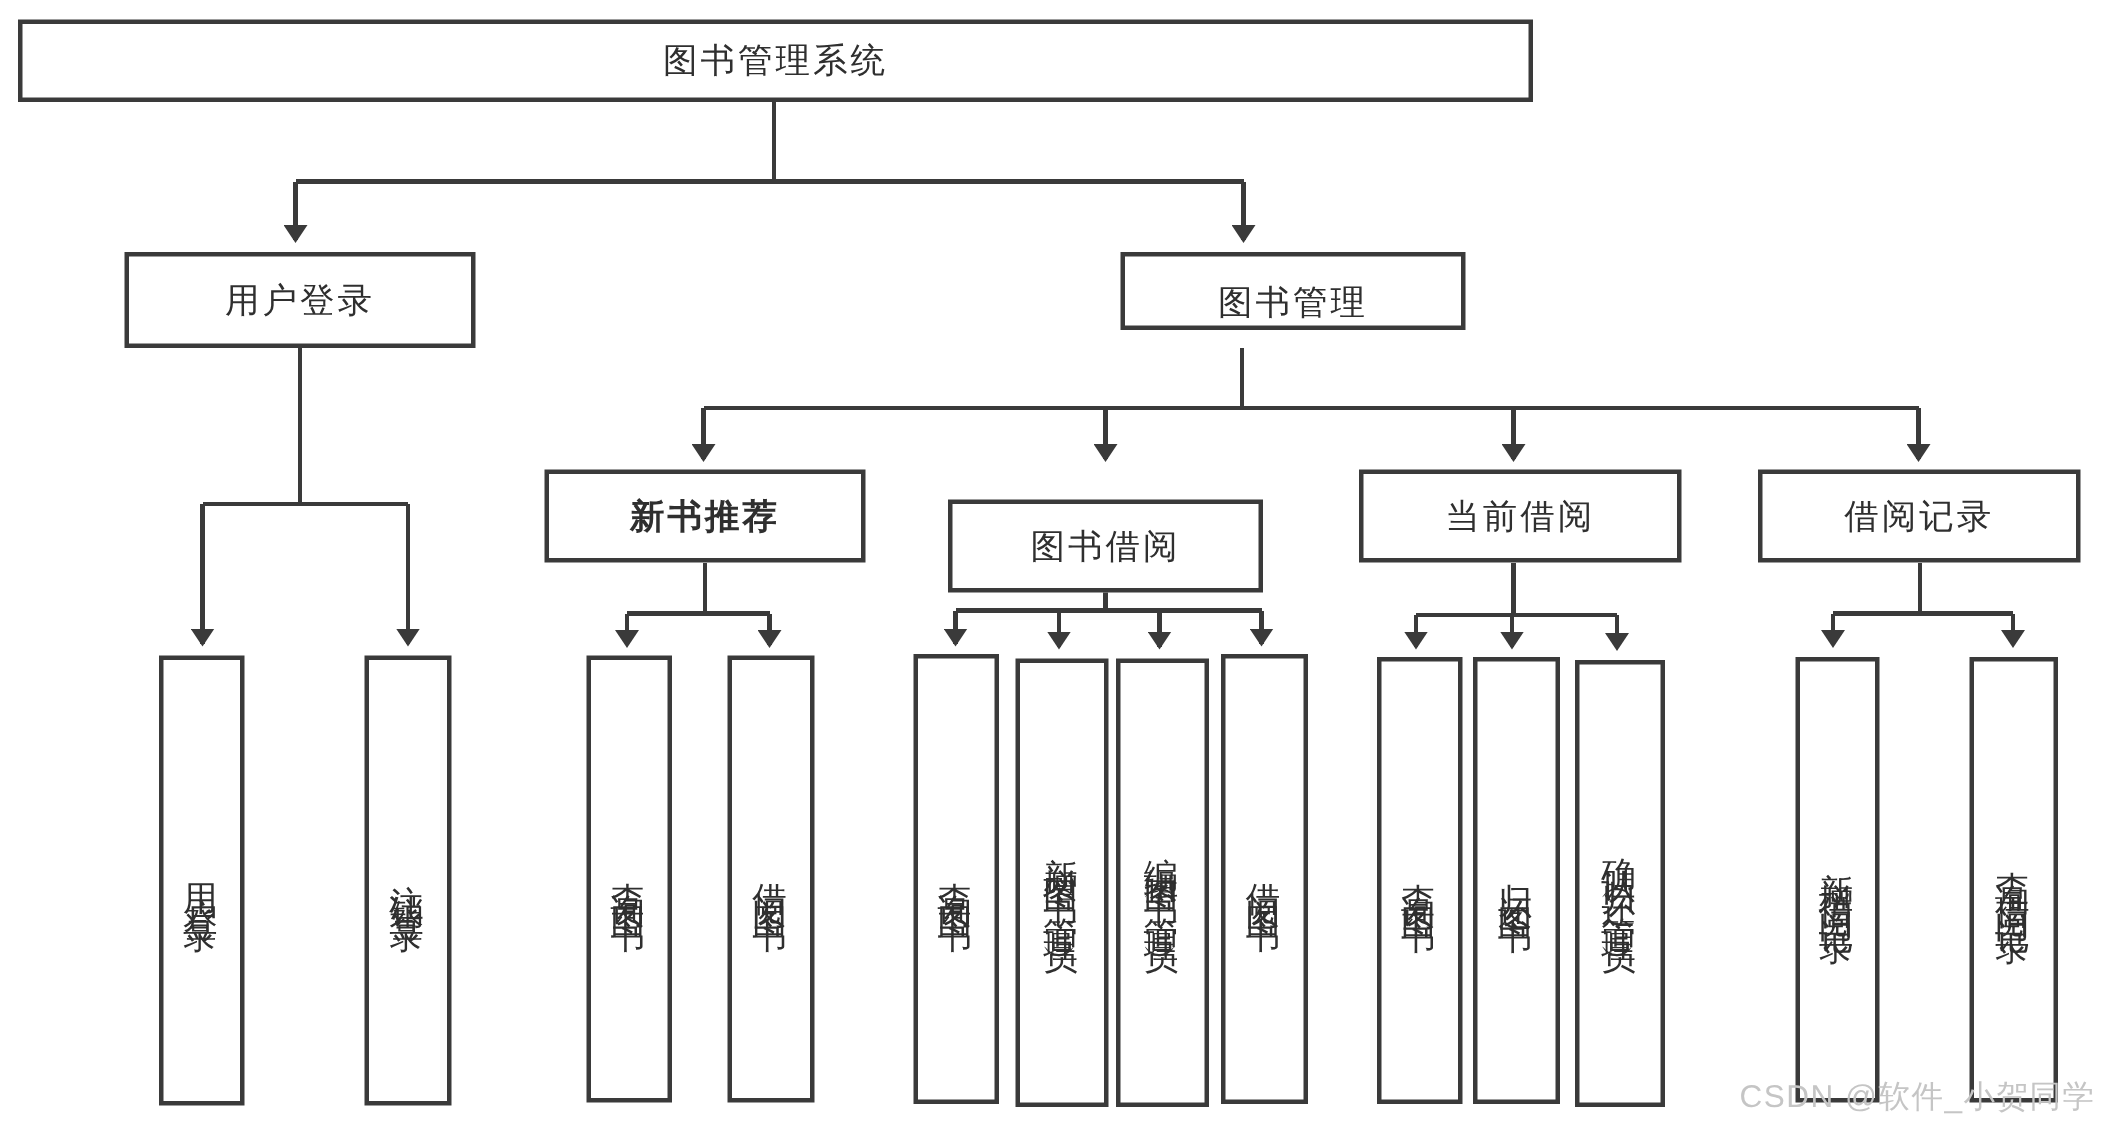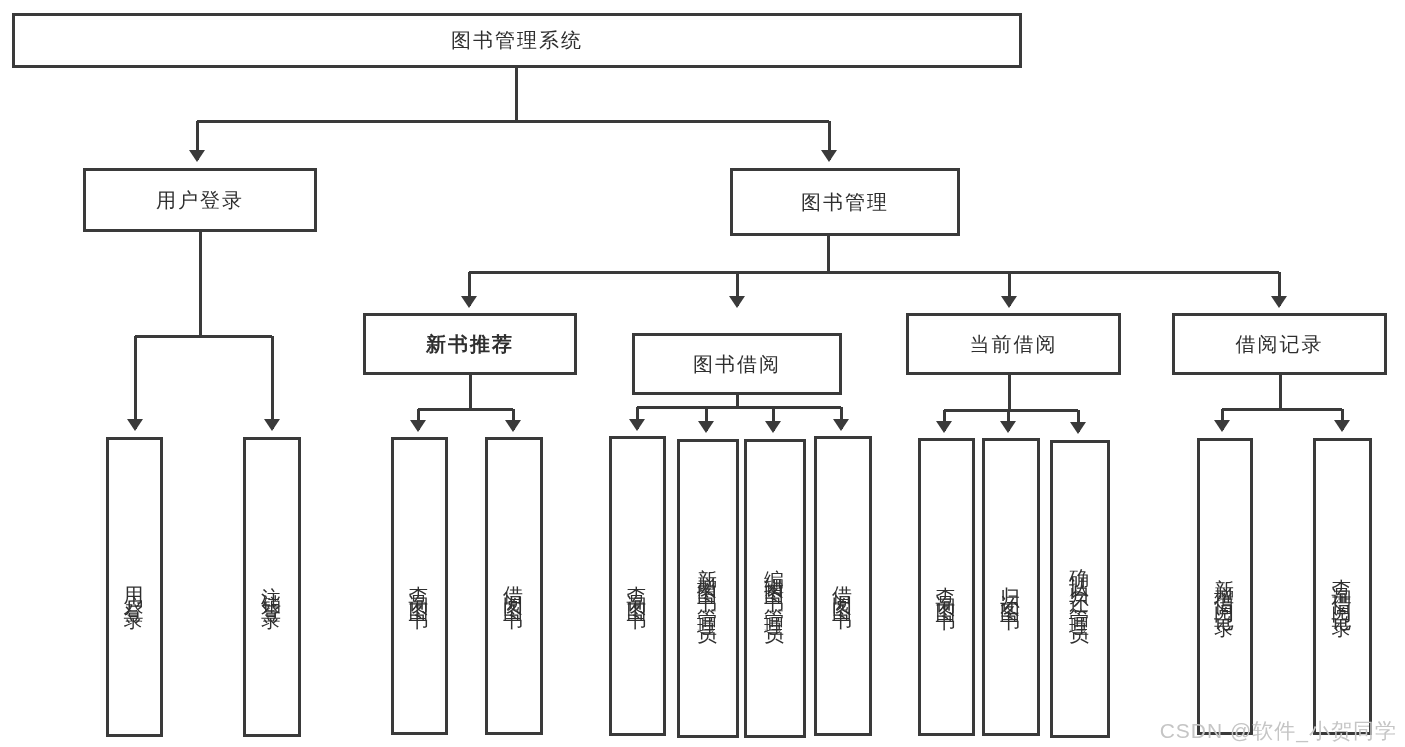--- a/index.html
+++ b/index.html
@@ -34,35 +34,35 @@
   svg.connectors .arrowhead-shape { fill: var(--line-color); }
   .node {
     position: absolute;
     background: #ffffff;
     border: 3px solid var(--line-color);
     display: flex;
     align-items: center;
     justify-content: center;
   }
   .node span {
-    font-size: 20px;
+    font-size: 23px;
     letter-spacing: 2px;
     color: var(--text-color);
     white-space: nowrap;
   }
   .node.v span {
     writing-mode: vertical-rl;
     text-orientation: mixed;
     letter-spacing: 8px;
     white-space: normal;
   }
   
   .n-root  { left: 12px;   top: 13px;  width: 1010px; height: 55px; }
   .n-l2a   { left: 83px;   top: 168px; width: 234px;  height: 64px; }
-  .n-l2b   { left: 730px;  top: 168px; width: 230px;  height: 68px; }
+  .n-l2b   { left: 747px;  top: 168px; width: 230px;  height: 52px; align-items: flex-end; }
   .n-l3a   { left: 363px;  top: 313px; width: 214px;  height: 62px; font-weight: bold; }
   .n-l3b   { left: 632px;  top: 313px; width: 210px;  height: 62px; margin-top: 20px; }
   .n-l3c   { left: 906px;  top: 313px; width: 215px;  height: 62px; }
   .n-l3d   { left: 1172px; top: 313px; width: 215px;  height: 62px; }
   .n-f1    { left: 106px;  top: 437px; width: 57px;   height: 300px; }
   .n-f2    { left: 243px;  top: 437px; width: 58px;   height: 300px; }
   .n-f3    { left: 391px;  top: 437px; width: 57px;   height: 298px; }
   .n-f4    { left: 485px;  top: 437px; width: 58px;   height: 298px; }
   .n-f5    { left: 609px;  top: 436px; width: 57px;   height: 300px; }
   .n-f6    { left: 677px;  top: 439px; width: 62px;   height: 299px; }

